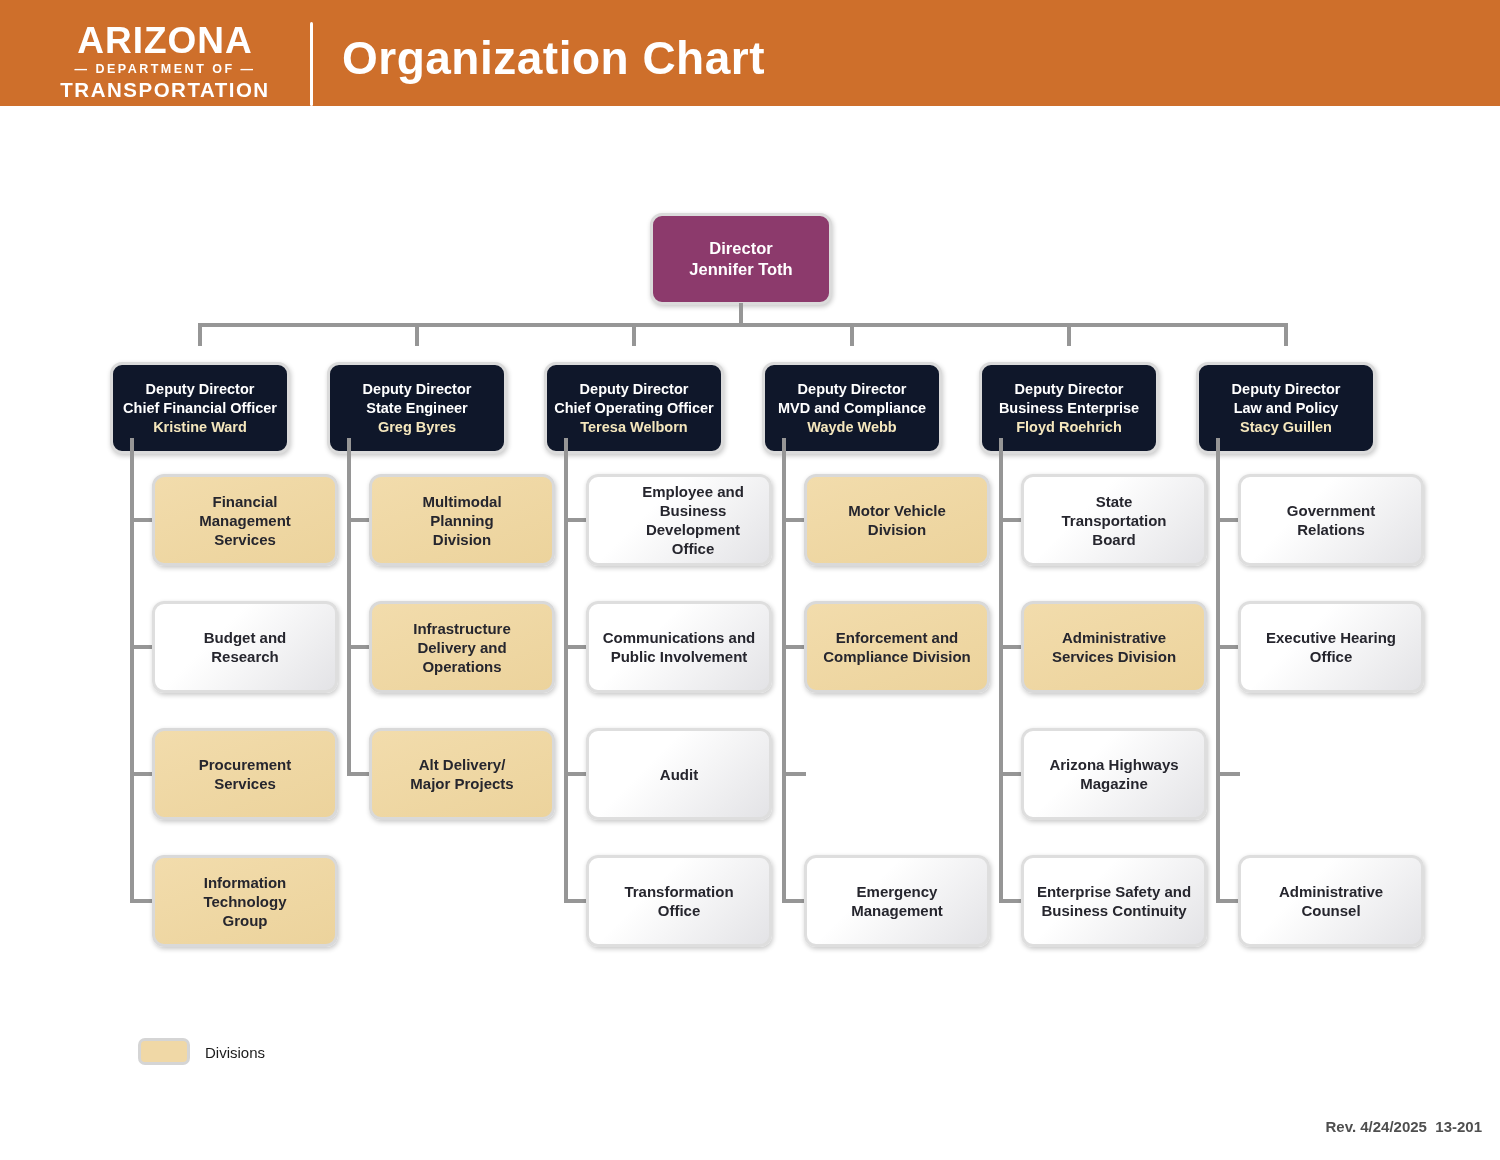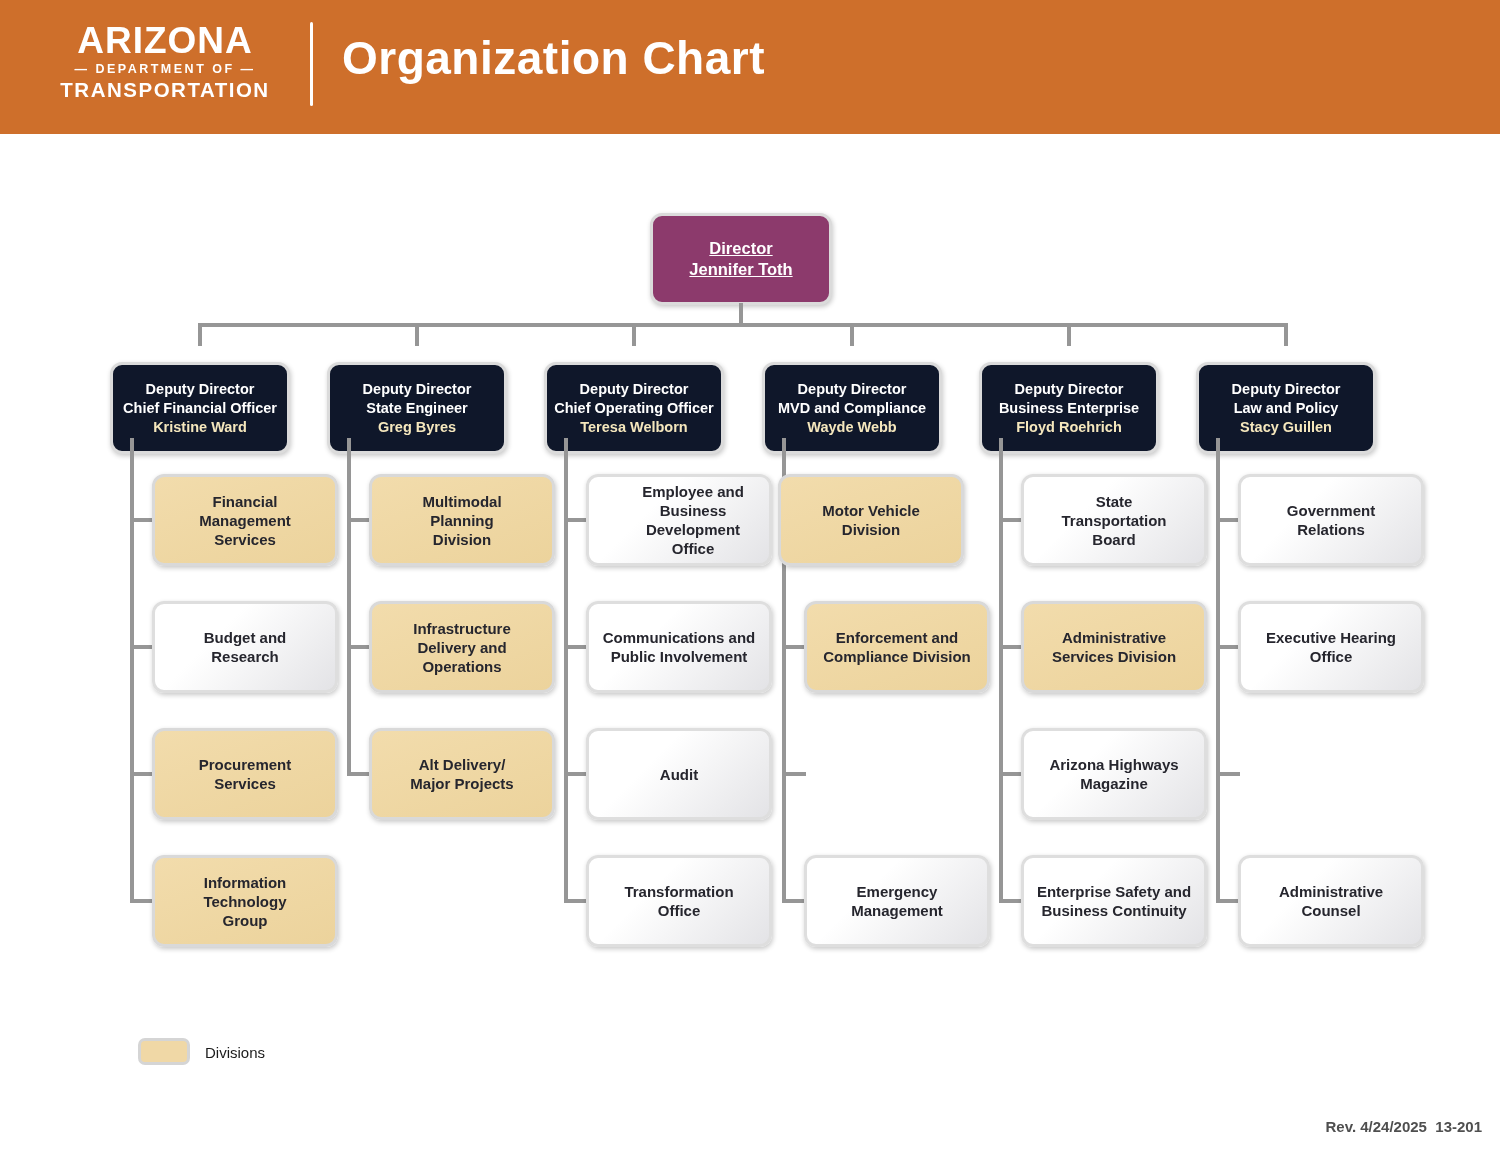--- a/index.html
+++ b/index.html
@@ -1,35 +1,35 @@
 <!DOCTYPE html>
 <html><head>
 <meta charset="utf-8">
 <style>
   * { margin:0; padding:0; box-sizing:border-box; }
   body { background:#ffffff; font-family:"Liberation Sans","DejaVu Sans",sans-serif; }
   #canvas { position:relative; width:1500px; height:1160px; background:#ffffff; overflow:hidden; }
 
   
-  .header { position:absolute; left:0; top:0; width:1500px; height:134px; background:#CE6F2B; }
+  .header { position:absolute; left:0; top:0; width:1500px; height:106px; background:#CE6F2B; }
   .logo { position:absolute; left:54px; top:22px; width:222px; text-align:center; color:#ffffff; }
   .logo-arizona { font-size:37px; font-weight:900; letter-spacing:1px; line-height:38px; }
   .logo-dept { font-size:12.5px; font-weight:700; letter-spacing:2.5px; line-height:17px; margin-top:1px; }
   .logo-transport { font-size:20.5px; font-weight:800; letter-spacing:1.5px; line-height:23px; }
   .header-divider { position:absolute; left:310px; top:22px; width:3px; height:84px; background:#ffffff; border-radius:2px; }
   .header-title { position:absolute; left:342px; top:0; height:115px; display:flex; align-items:center;
                   color:#ffffff; font-size:46px; font-weight:800; letter-spacing:0.5px; }
 
   
   .node { position:absolute; border-radius:12px; border:3px solid #DBDBDB;
           box-shadow:1px 2px 5px rgba(0,0,0,0.22);
           display:flex; flex-direction:column; align-items:center; justify-content:center;
           text-align:center; white-space:pre-line; }
   .director { left:650px; top:213px; width:182px; height:92px; background:#8C3A6C;
-              color:#ffffff; font-weight:700; font-size:16.5px; line-height:21px;text-decoration:underline; }
+              color:#ffffff; font-weight:700; font-size:16.5px; line-height:21px; }
   .deputy { top:346px; width:180px; height:92px; background:#0f172a;
             color:#ffffff; font-weight:700; font-size:14.5px; line-height:19px; padding:2px;margin-top:16px; }
   .deputy .dep-name { color:#F5E7BD; }
   .child { width:186px; height:92px; font-weight:700; font-size:15px; line-height:19px;
            color:#26262E; padding:2px 6px; }
   .child.tan { background:linear-gradient(160deg,#F2DCAC,#ECD39C); border-color:#D9D9D9; }
   .child.white { background:linear-gradient(135deg,#FFFFFF 35%,#E3E3E6); border-color:#DEDEDE; }
 
   
   .conn { position:absolute; background:#969696; }
@@ -131,21 +131,21 @@
   <div class="node deputy" style="left:762px;">
     <span>Deputy Director</span>
     <span>MVD and Compliance</span>
     <span class="dep-name">Wayde Webb</span>
   </div>
   <div class="conn" style="left:782px;top:438px;width:4px;height:465px;"></div>
   <div class="conn" style="left:782px;top:518px;width:24px;height:4px;"></div>
   <div class="conn" style="left:782px;top:645px;width:24px;height:4px;"></div>
   <div class="conn" style="left:782px;top:772px;width:24px;height:4px;"></div>
   <div class="conn" style="left:782px;top:899px;width:24px;height:4px;"></div>
-  <div class="node child tan" style="left:778px;top:474px;">Motor Vehicle
+  <div class="node child tan" style="left:804px;top:474px;">Motor Vehicle
 Division</div>
   <div class="node child tan" style="left:804px;top:601px;">Enforcement and
 Compliance Division</div>
   <div class="node child white" style="left:804px;top:855px;">Emergency
 Management</div>
 
   <div class="node deputy" style="left:979px;">
     <span>Deputy Director</span>
     <span>Business Enterprise</span>
     <span class="dep-name">Floyd Roehrich</span>

